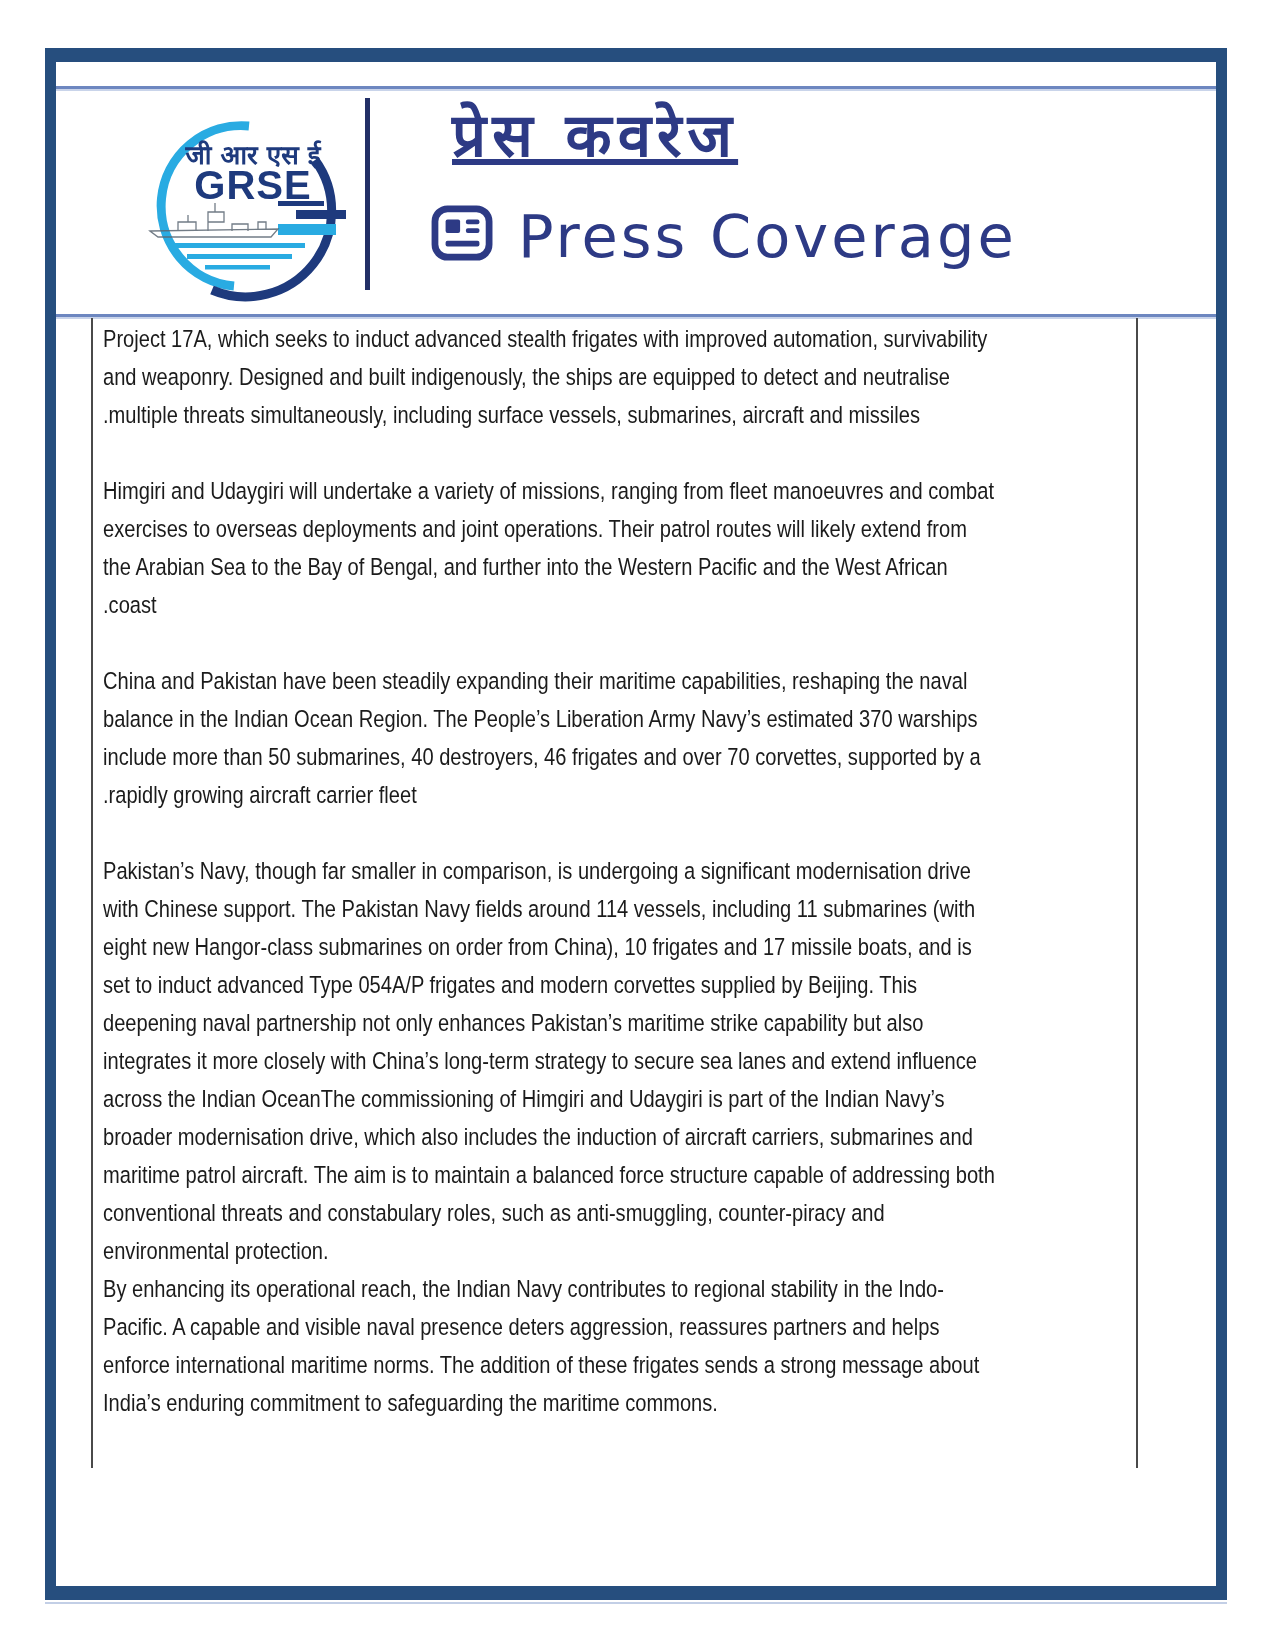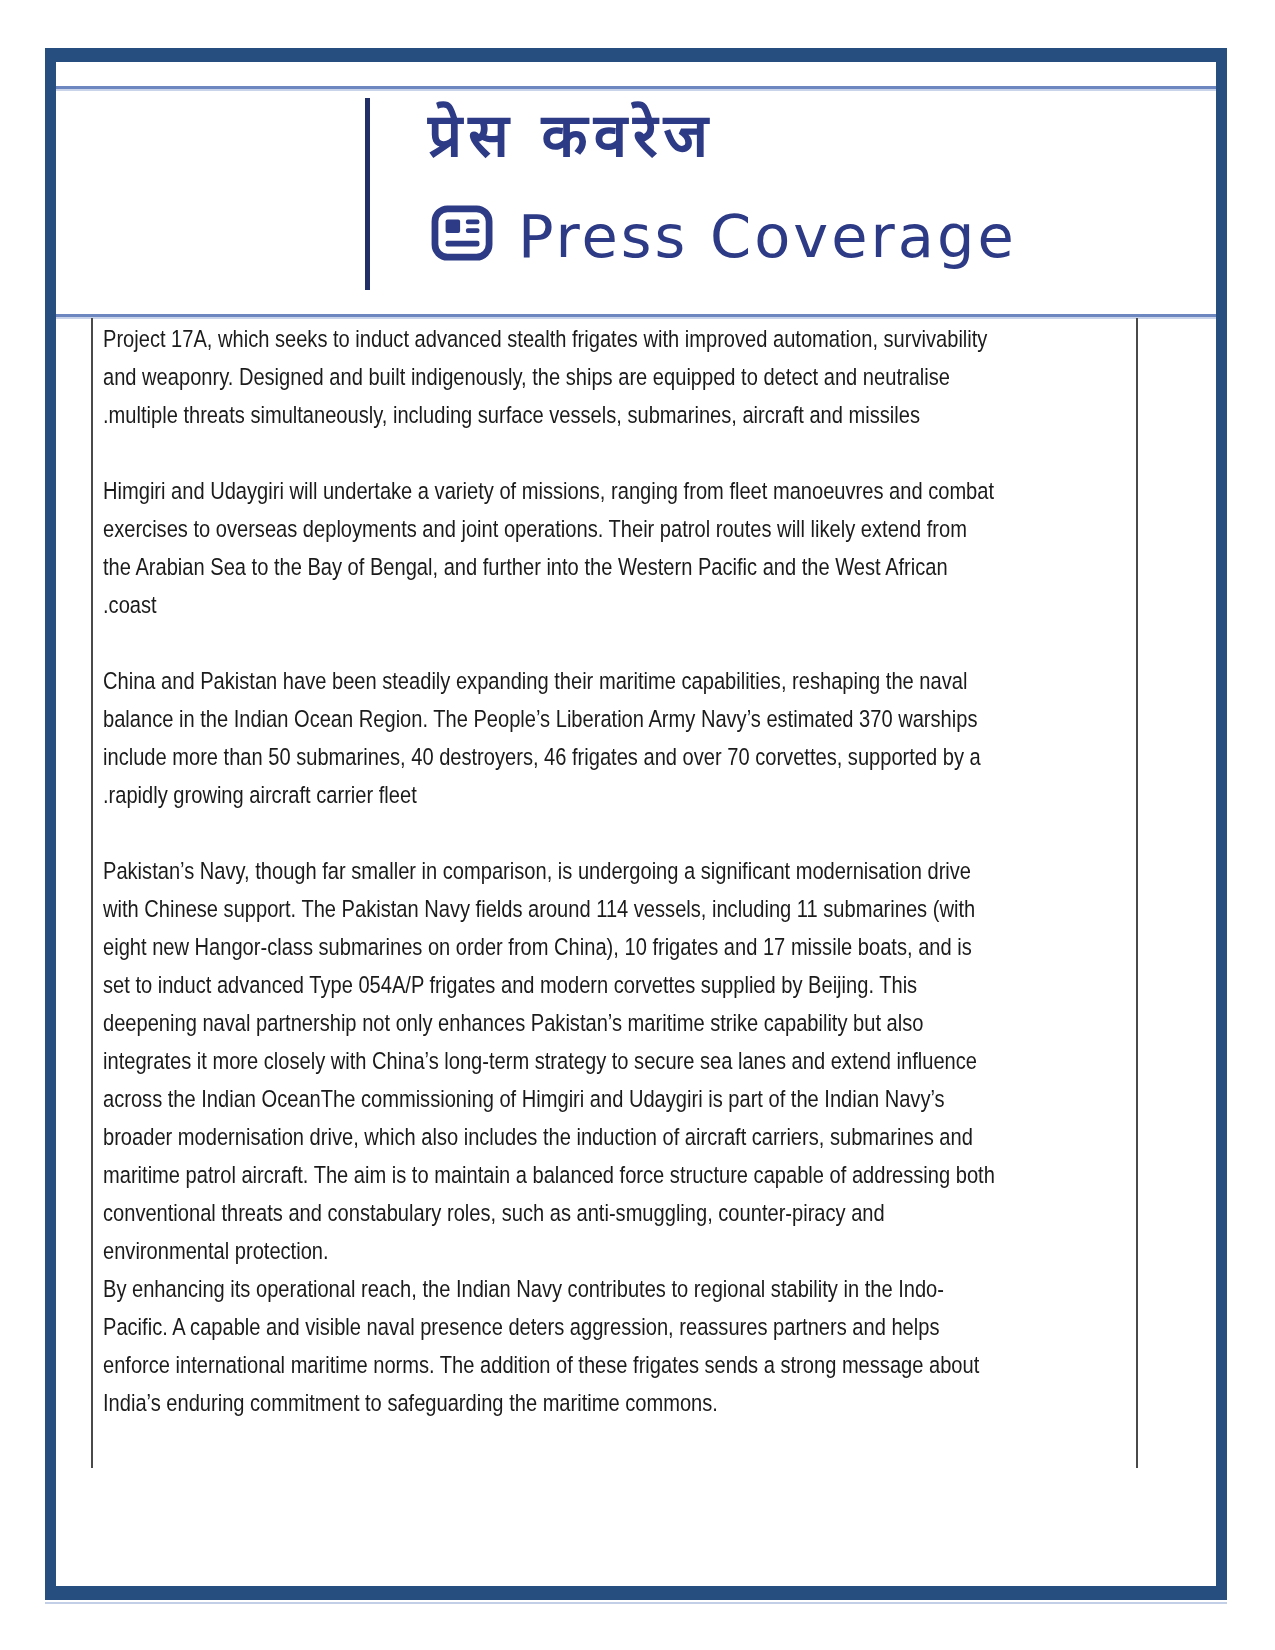--- a/index.html
+++ b/index.html
@@ -25,23 +25,23 @@
   .frame-bottom{position:absolute;left:45px;top:1586px;width:1182px;height:14px;background:var(--frame);}
   .frame-shadow{position:absolute;left:45px;top:1602px;width:1182px;height:2px;background:var(--shadow);}
   
   .header-rule-top,
   .header-rule-bottom{position:absolute;left:56px;width:1160px;height:3px;background:var(--rule);box-shadow:0 2px 0 var(--ruleGlow);}
   .header-rule-top{top:86px;}
   .header-rule-bottom{top:314px;}
   .logo-box{position:absolute;left:128px;top:100px;width:230px;height:210px;}
   .header-divider{position:absolute;left:365px;top:98px;width:5px;height:192px;background:#222F66;}
   .title-hindi{
-    position:absolute;left:428px;top:92px;
+    position:absolute;left:452px;top:92px;
     font-size:60px;font-weight:700;color:var(--title);
-    font-family:"DejaVu Sans",sans-serif;letter-spacing:6px;white-space:nowrap;
+    font-family:"DejaVu Sans",sans-serif;letter-spacing:6px;white-space:nowrap;text-decoration:underline;
   }
   .title-row{position:absolute;left:430px;top:200px;display:flex;align-items:center;}
   .news-icon{width:66px;height:58px;flex:0 0 auto;margin-right:22px;}
   .title-english{
     font-family:"DejaVu Sans",sans-serif;font-size:59px;font-weight:500;
     color:var(--title);letter-spacing:3px;white-space:nowrap;line-height:58px;margin-top:8px;
   }
   
   .col-line{position:absolute;top:318px;width:2px;height:1150px;background:var(--colLine);}
   .col-line.left{left:91px;}
@@ -62,20 +62,47 @@
 
   <div class="frame-top"></div>
   <div class="frame-left"></div>
   <div class="frame-right"></div>
   <div class="frame-bottom"></div>
   <div class="frame-shadow"></div>
 
   <div class="header-rule-top"></div>
   <div class="header-rule-bottom"></div>
 
+  <div class="logo-box">
+    <svg viewBox="0 0 230 210" width="230" height="210">
+
+      <path d="M121 26 A78 78 0 0 0 106 186" style="fill:none;stroke:var(--logoCyan);stroke-width:9"></path>
+
+      <path d="M84 190 A86 86 0 0 0 187 60" style="fill:none;stroke:var(--logoNavy);stroke-width:9"></path>
+
+      <text x="125" y="64" text-anchor="middle" style="font-family:'DejaVu Sans',sans-serif;font-size:26px;font-weight:700;fill:var(--logoNavy)">जी आर एस ई</text>
+
+      <text x="125" y="99" text-anchor="middle" style="font-family:'Liberation Sans',sans-serif;font-size:40px;font-weight:800;letter-spacing:1px;fill:var(--logoNavy)">GRSE</text>
+      <rect x="150" y="101" width="46" height="5" style="fill:var(--logoNavy)"></rect>
+      <rect x="168" y="110" width="50" height="9" style="fill:var(--logoNavy)"></rect>
+      <rect x="150" y="124" width="58" height="11" style="fill:var(--logoCyan)"></rect>
+
+      <g style="stroke:#5A6672;fill:none;stroke-width:1.3;opacity:.85">
+        <path d="M22 131 L150 129 L143 137 L30 137 Z"></path>
+        <path d="M50 131 L50 122 L68 122 L68 131"></path>
+        <path d="M80 122 L80 112 L96 112 L96 122 L80 122 L80 131"></path>
+        <path d="M104 131 L104 124 L120 124 L120 131"></path>
+        <path d="M87 112 L87 103 M60 122 L60 115 M130 129 L130 122 L138 122 L138 129"></path>
+      </g>
+
+      <rect x="47" y="143" width="130" height="5" style="fill:var(--logoCyan)"></rect>
+      <rect x="59" y="154" width="105" height="5" style="fill:var(--logoCyan)"></rect>
+      <rect x="77" y="165" width="65" height="4.5" style="fill:var(--logoCyan)"></rect>
+    </svg>
+  </div>
 
   <div class="header-divider"></div>
 
   <div class="title-hindi">प्रेस कवरेज</div>
 
   <div class="title-row">
     <svg class="news-icon" viewBox="0 0 68 60">
       <rect x="5" y="5" width="56" height="50" rx="13" style="fill:none;stroke:var(--title);stroke-width:7"></rect>
       <rect x="16" y="16" width="15" height="14" rx="2" style="fill:var(--title)"></rect>
       <rect x="37" y="16" width="14" height="5" rx="2" style="fill:var(--title)"></rect>

